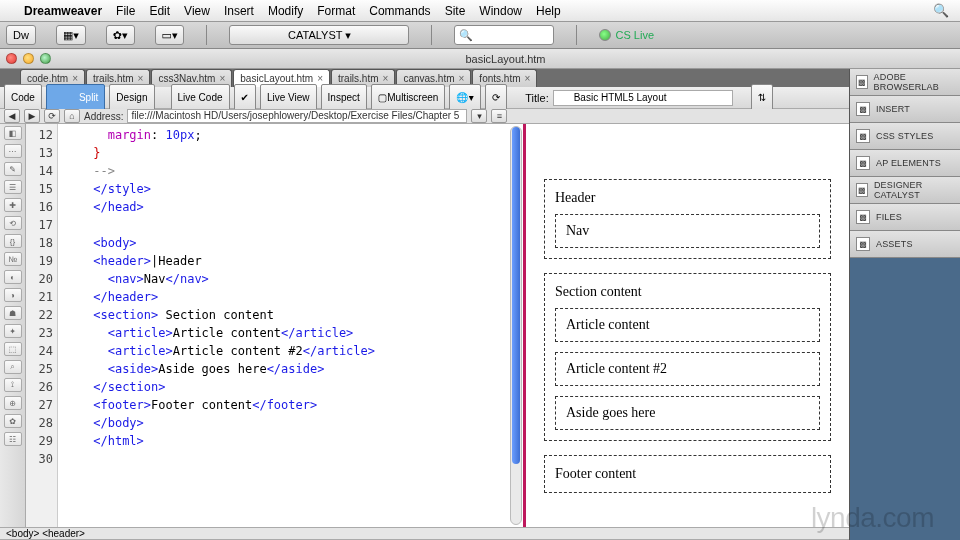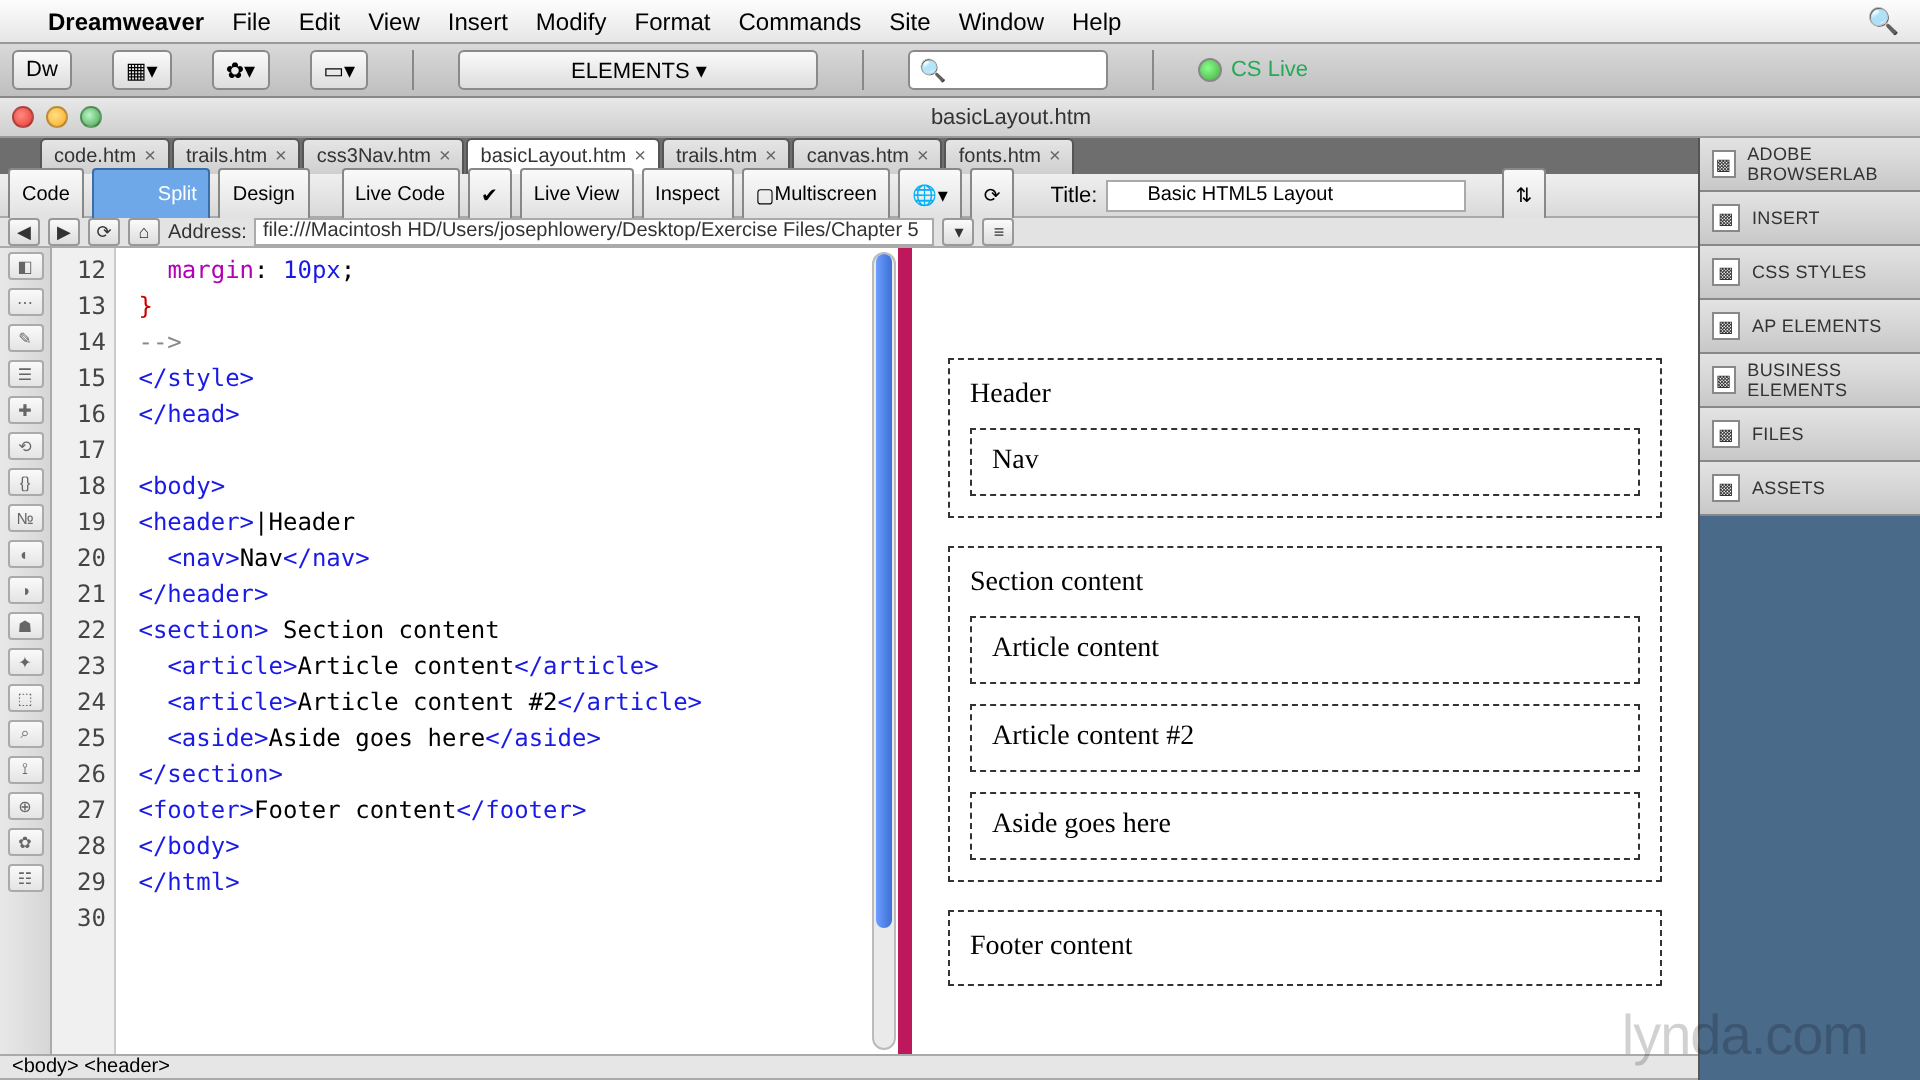--- a/index.html
+++ b/index.html
@@ -51,21 +51,21 @@
 
 .addrrow { height: 18px; background: #e3e3e3; border-bottom: 1px solid #aaa; display: flex; align-items: center; padding: 0 4px; gap: 4px; font-size: 10px; color: #333; }
 .addrrow .navbtn { width: 16px; height: 14px; border: 1px solid #999; background: linear-gradient(#fafafa,#ddd); border-radius: 2px; display: inline-flex; align-items: center; justify-content: center; font-size: 9px; }
 .addr-input { flex: 0 0 340px; background: #fff; border: 1px solid #aaa; height: 14px; padding: 0 3px; overflow: hidden; white-space: nowrap; }
 
 
 .split { flex: 1; display: flex; }
 .gutter { width: 26px; background: linear-gradient(to right,#e8e8e8,#d6d6d6); border-right: 1px solid #aaa; display: flex; flex-direction: column; align-items: center; padding-top: 2px; gap: 4px; }
 .gutter .gi { width: 18px; height: 14px; border: 1px solid #aaa; background: linear-gradient(#fafafa,#e4e4e4); border-radius: 2px; font-size: 8px; display:flex; align-items:center; justify-content:center; color:#666; }
 
-.code-pane { width: 430px; background: #fff; border-right: 7px solid #be185d; position: relative; display: flex; }
+.code-pane { width: 500px; background: #fff; border-right: 3px solid #be185d; position: relative; display: flex; gap: 24px; }
 .linenums { width: 32px; background: #f0f0f0; border-right: 1px solid #ccc; text-align: right; padding: 2px 4px 0 0; font-family: Monaco, monospace; font-size: 12px; color: #444; line-height: 18px; }
 .code { flex: 1; padding: 2px 4px; font-family: Monaco, monospace; font-size: 12px; line-height: 18px; white-space: pre; overflow: hidden; }
 .t-tag { color: #1a1ae6; }
 .t-css { color: #b300b3; }
 .t-cssv { color: #1a1ae6; }
 .t-red { color: #c00; }
 .t-comm { color: #888; }
 .code-scroll { position: absolute; right: 1px; top: 2px; width: 12px; height: calc(100% - 4px); background: #eaeaea; border: 1px solid #bbb; border-radius: 6px; }
 .code-scroll .thumb { position: absolute; left: 1px; top: 0; width: 8px; height: 85%; background: linear-gradient(to right,#6b9eff,#3d6fd4); border-radius: 5px; }
 
@@ -104,21 +104,21 @@
   <span class="spacer"></span>
   <span class="search-icon">🔍</span>
 </div>
 
 <div class="app-toolbar">
   <span class="tbtn">Dw</span>
   <span class="tbtn">▦▾</span>
   <span class="tbtn">✿▾</span>
   <span class="tbtn">▭▾</span>
   <span class="tsep"></span>
-  <span class="tbtn designer-drop">ELEMENTS ▾</span>
+  <span class="tbtn designer-drop">CATALYST ▾</span>
   <span class="tsep"></span>
   <span class="search-field" title="🔍">🔍</span>
   <span class="tsep"></span>
   <span class="cslive">
       <span class="dot"></span>
       <span>CS Live</span>
     </span>
 </div>
 
 <div class="doc-titlebar">
@@ -320,21 +320,21 @@
         </div>
         <div class="panel">
           <div class="panel-head">
             <span class="picon">▩</span>
             <span>AP ELEMENTS</span>
           </div>
         </div>
         <div class="panel">
           <div class="panel-head">
             <span class="picon">▩</span>
-            <span>BUSINESS ELEMENTS</span>
+            <span>DESIGNER CATALYST</span>
           </div>
         </div>
         <div class="panel">
           <div class="panel-head">
             <span class="picon">▩</span>
             <span>FILES</span>
           </div>
         </div>
         <div class="panel">
           <div class="panel-head">

